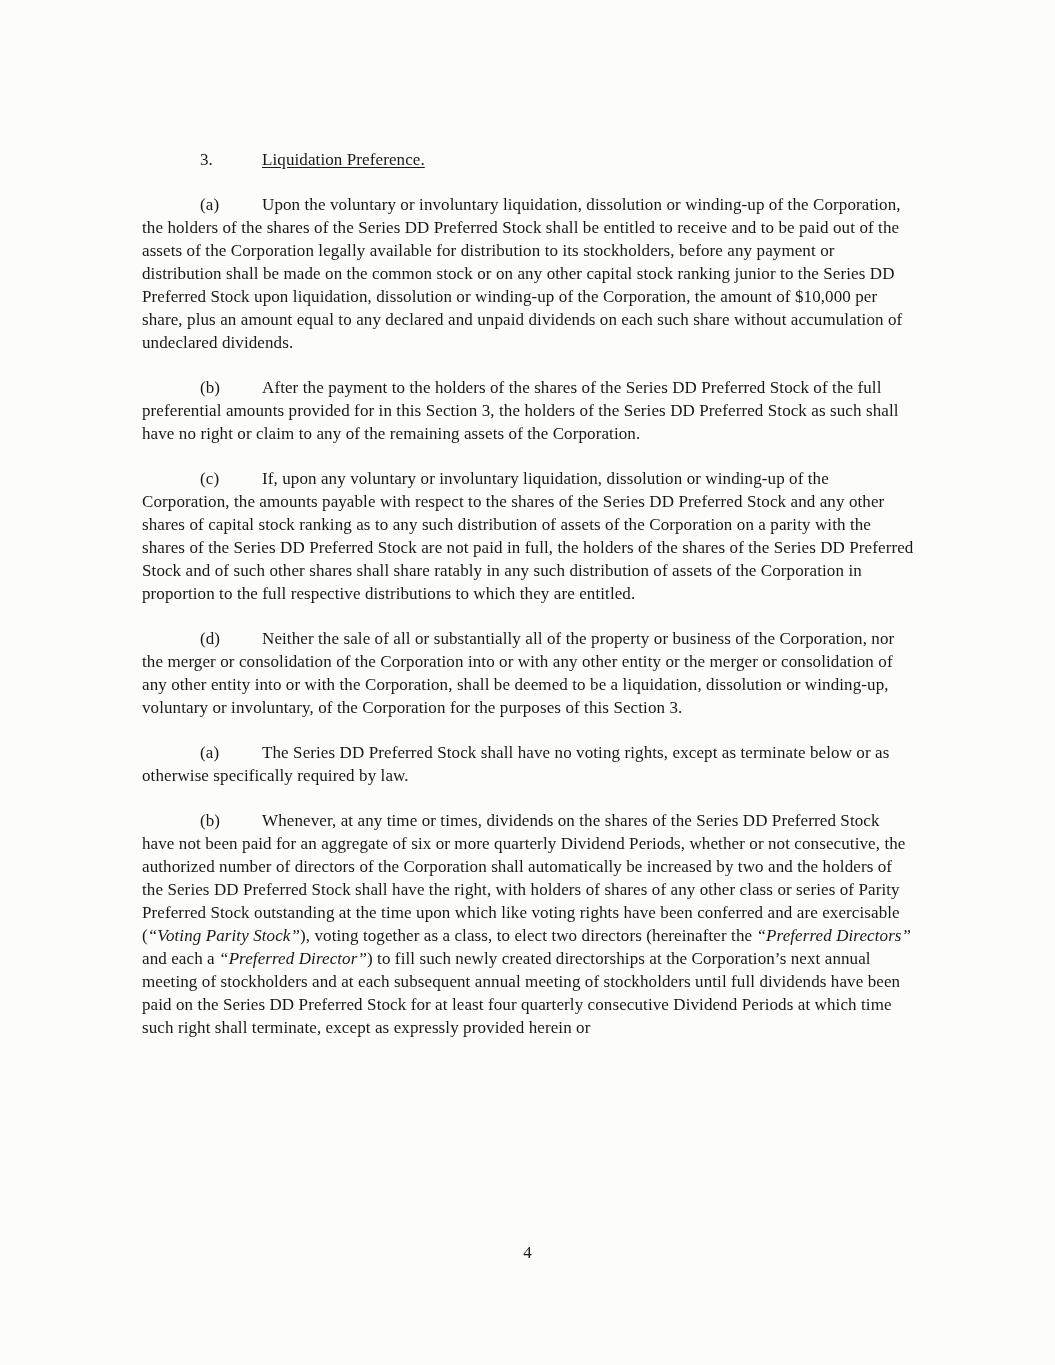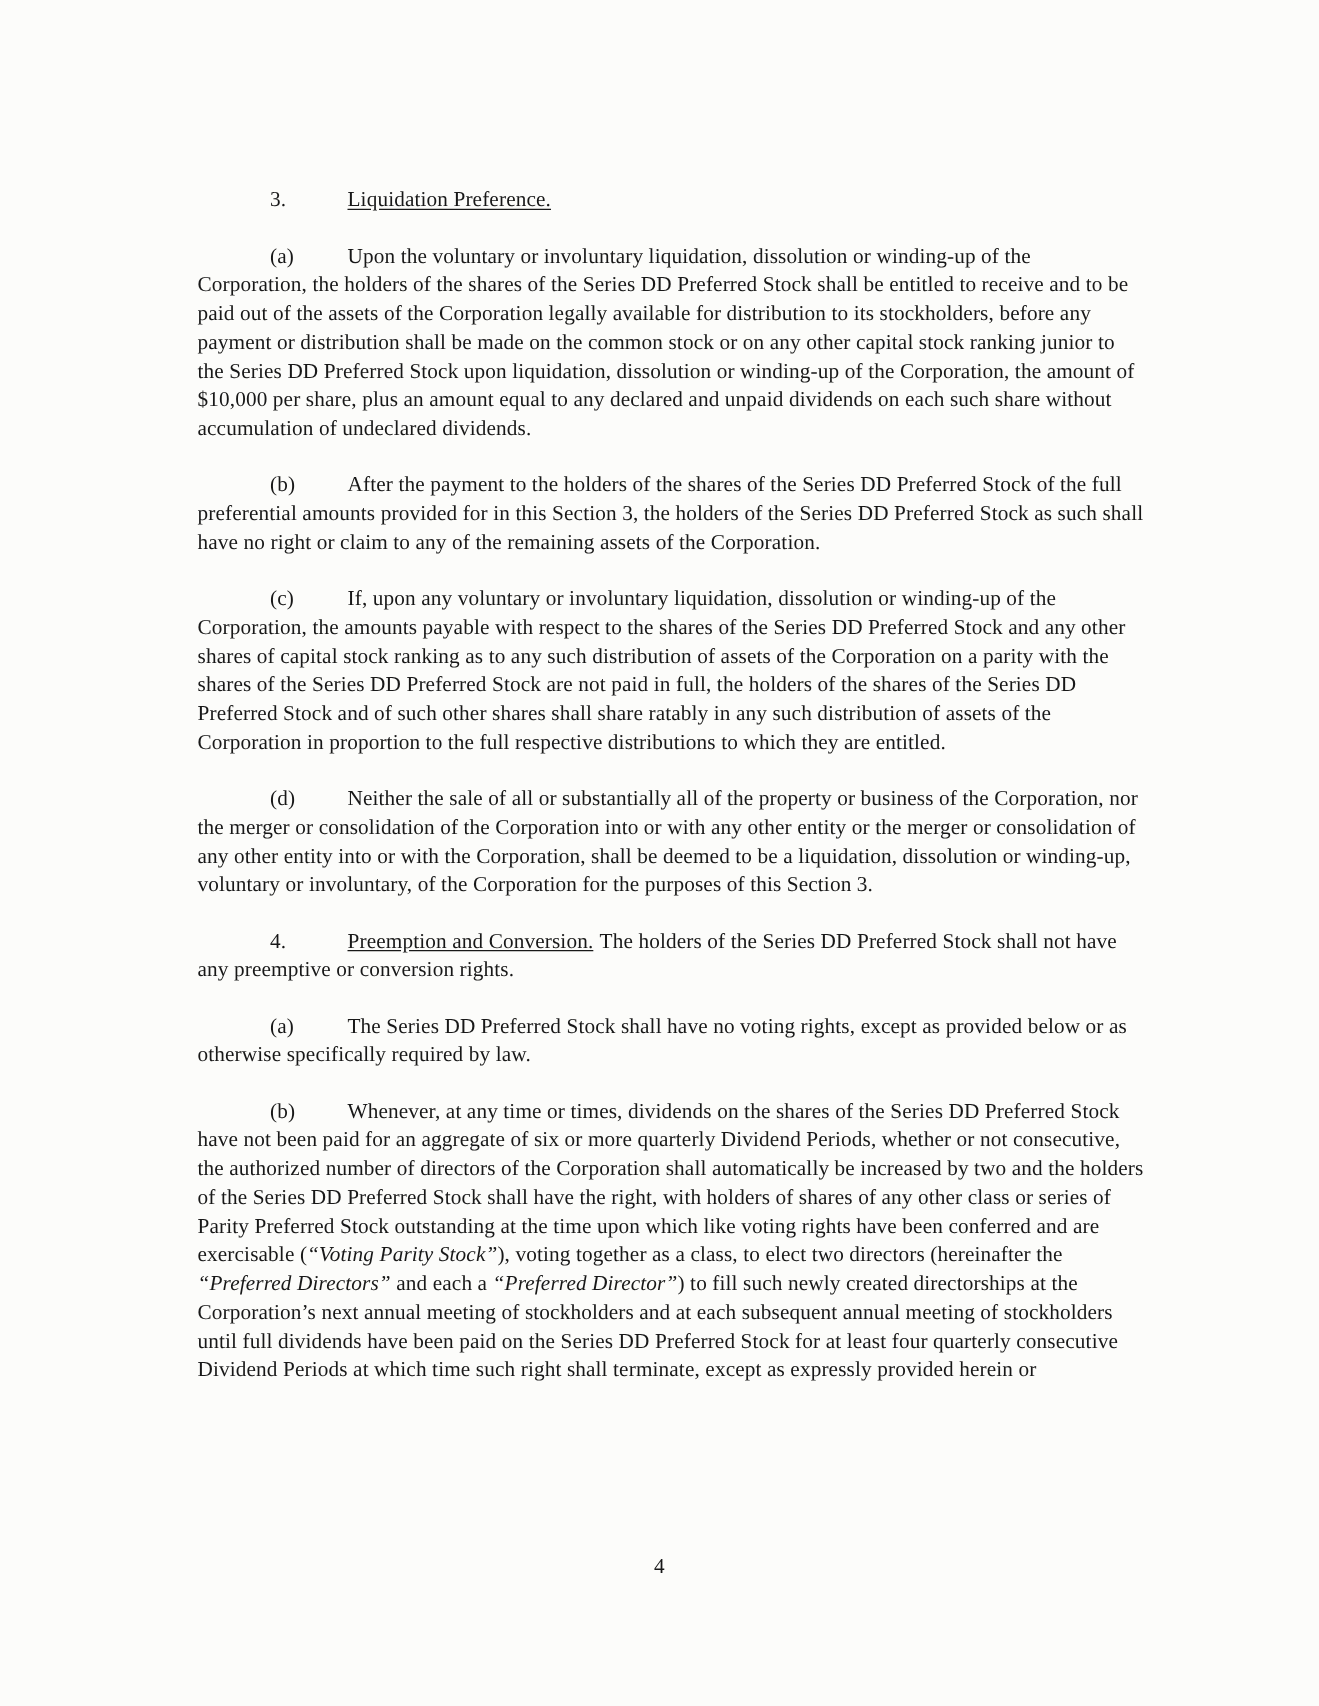--- a/index.html
+++ b/index.html
@@ -11,21 +11,20 @@
   body {
     font-family: "Liberation Serif", "DejaVu Serif", serif;
     color: #181818;
     position: relative;
     overflow: hidden;
   }
   .page {
     position: absolute;
     inset: 0;
     padding: 148px 140px 3px 142px;
-    margin-left: 16px;
   }
   .block {
     font-size: 17px;
     line-height: 23px;
     margin-bottom: 22px;
     text-align: left;
     letter-spacing: 0.1px;
   }
   .indent {
     display: inline-block;
@@ -59,22 +58,21 @@
   <p class="block heading"><span class="indent"></span><span class="num">3.</span><span class="title">Liquidation Preference.</span></p>
 
   <p class="block para"><span class="indent"></span><span class="label">(a)</span><span class="text">Upon the voluntary or involuntary liquidation, dissolution or winding-up of the Corporation, the holders of the shares of the Series DD Preferred Stock shall be entitled to receive and to be paid out of the assets of the Corporation legally available for distribution to its stockholders, before any payment or distribution shall be made on the common stock or on any other capital stock ranking junior to the Series DD Preferred Stock upon liquidation, dissolution or winding-up of the Corporation, the amount of $10,000 per share, plus an amount equal to any declared and unpaid dividends on each such share without accumulation of undeclared dividends.</span></p>
 
   <p class="block para"><span class="indent"></span><span class="label">(b)</span><span class="text">After the payment to the holders of the shares of the Series DD Preferred Stock of the full preferential amounts provided for in this Section 3, the holders of the Series DD Preferred Stock as such shall have no right or claim to any of the remaining assets of the Corporation.</span></p>
 
   <p class="block para"><span class="indent"></span><span class="label">(c)</span><span class="text">If, upon any voluntary or involuntary liquidation, dissolution or winding-up of the Corporation, the amounts payable with respect to the shares of the Series DD Preferred Stock and any other shares of capital stock ranking as to any such distribution of assets of the Corporation on a parity with the shares of the Series DD Preferred Stock are not paid in full, the holders of the shares of the Series DD Preferred Stock and of such other shares shall share ratably in any such distribution of assets of the Corporation in proportion to the full respective distributions to which they are entitled.</span></p>
 
   <p class="block para"><span class="indent"></span><span class="label">(d)</span><span class="text">Neither the sale of all or substantially all of the property or business of the Corporation, nor the merger or consolidation of the Corporation into or with any other entity or the merger or consolidation of any other entity into or with the Corporation, shall be deemed to be a liquidation, dissolution or winding-up, voluntary or involuntary, of the Corporation for the purposes of this Section 3.</span></p>
 
-  <p class="block heading-inline"><span class="indent"></span><span class="num">4.</span><span class="title">Preemption and Conversion.</span><span class="trailing">The holders of the Series DD Preferred Stock shall not have any preemptive or conversion rights.</span></p>
 
 
-  <p class="block para"><span class="indent"></span><span class="label">(a)</span><span class="text">The Series DD Preferred Stock shall have no voting rights, except as provided below or as otherwise specifically required by law.</span></p>
+  <p class="block para"><span class="indent"></span><span class="label">(a)</span><span class="text">The Series DD Preferred Stock shall have no voting rights, except as terminate below or as otherwise specifically required by law.</span></p>
 
   <p class="block para"><span class="indent"></span><span class="label">(b)</span><span class="text"><span>Whenever, at any time or times, dividends on the shares of the Series DD Preferred Stock have not been paid for an aggregate of six or more quarterly Dividend Periods, whether or not consecutive, the authorized number of directors of the Corporation shall automatically be increased by two and the holders of the Series DD Preferred Stock shall have the right, with holders of shares of any other class or series of Parity Preferred Stock outstanding at the time upon which like voting rights have been conferred and are exercisable (</span><em class="it">“Voting Parity Stock”</em><span>), voting together as a class, to elect two directors (hereinafter the </span><em class="it">“Preferred Directors”</em><span> and each a </span><em class="it">“Preferred Director”</em><span>) to fill such newly created directorships at the Corporation’s next annual meeting of stockholders and at each subsequent annual meeting of stockholders until full dividends have been paid on the Series DD Preferred Stock for at least four quarterly consecutive Dividend Periods at which time such right shall terminate, except as expressly provided herein or</span></span></p>
 
 </div>
 
 <div class="page-number">4</div>
 
 </body></html>

